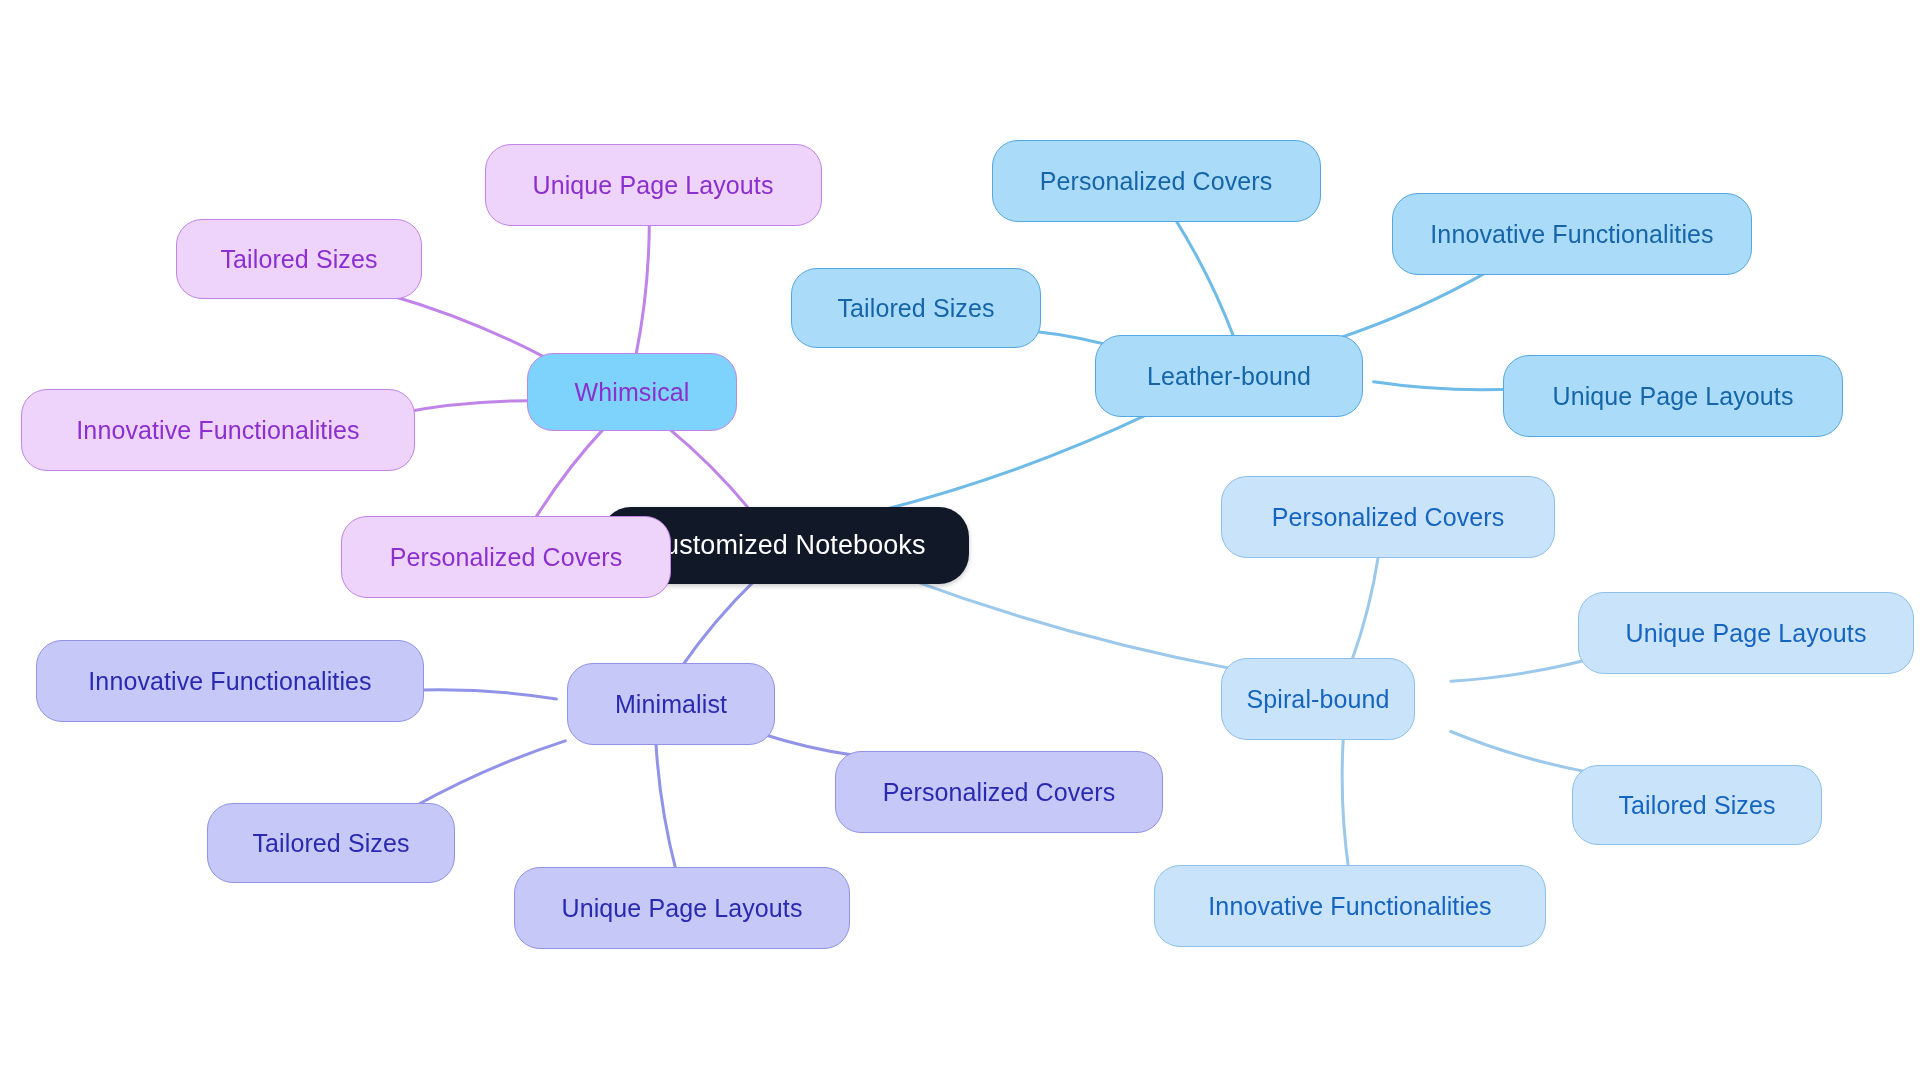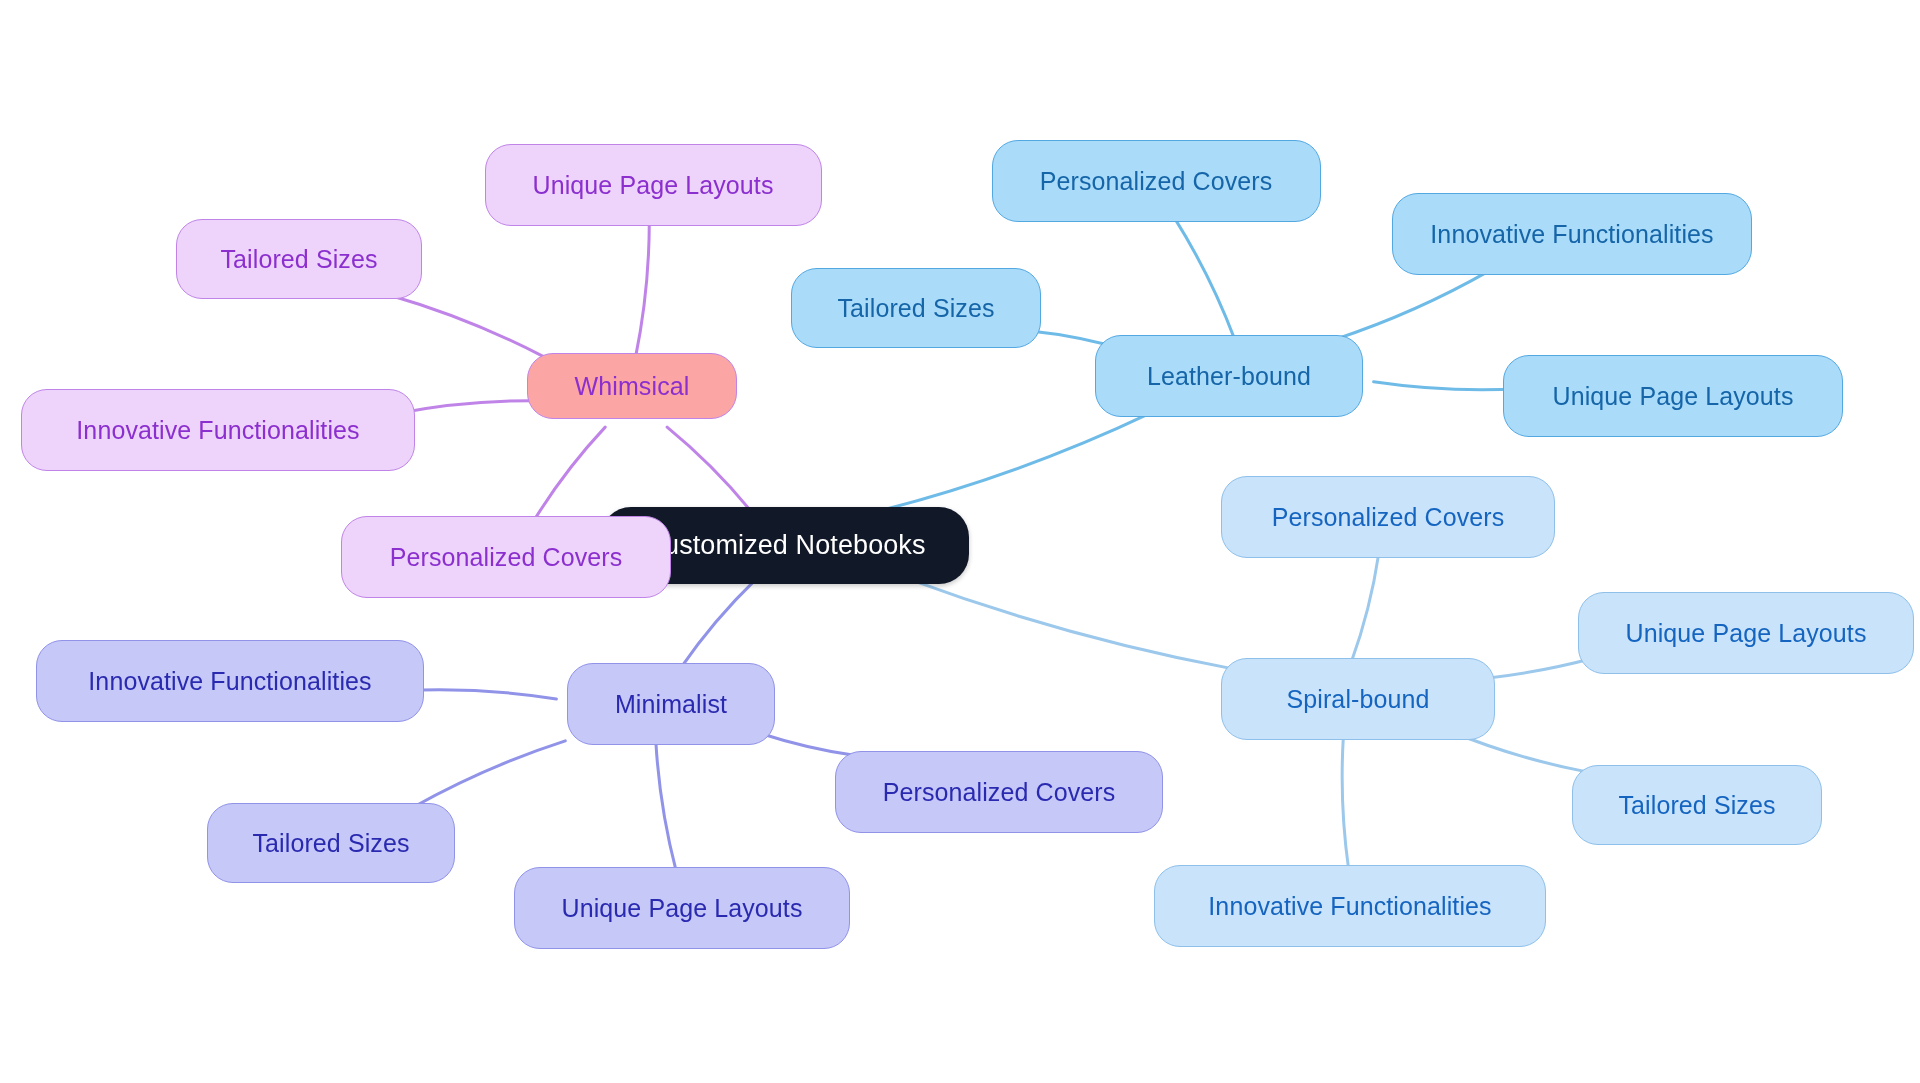--- a/index.html
+++ b/index.html
@@ -83,21 +83,21 @@
       <path d="M 755.6 579.6 Q 714.1 619.7 681.3 667.1" stroke="#9093e8" stroke-width="3" fill="none" stroke-linecap="round"></path>
       <path d="M 556.4 698.9 Q 480.9 687.1 404.6 690.6" stroke="#9093e8" stroke-width="3" fill="none" stroke-linecap="round"></path>
       <path d="M 743.6 727.6 Q 796.8 746.8 852.7 755.1" stroke="#9093e8" stroke-width="3" fill="none" stroke-linecap="round"></path>
       <path d="M 565.3 740.9 Q 486.2 766.4 413.6 807.0" stroke="#9093e8" stroke-width="3" fill="none" stroke-linecap="round"></path>
       <path d="M 655.8 740.9 Q 659.5 807.0 676.2 871.1" stroke="#9093e8" stroke-width="3" fill="none" stroke-linecap="round"></path>
     </svg>
   <div id="node-layer">
       <div class="node node-root" style="left: 601px; top: 506.5px; width: 368px; height: 77px; background: rgb(17, 24, 39); border-color: rgb(17, 24, 39); color: rgb(255, 255, 255);">
         <span class="node-label">Customized Notebooks</span>
       </div>
-      <div class="node node-branch" style="left: 527px; top: 353px; width: 210px; height: 66px; background: #fca5a5; border-color: rgb(192, 132, 232); color: rgb(139, 47, 207);">
+      <div class="node node-branch" style="left: 527px; top: 353px; width: 210px; height: 78px; background: #7dd3fc; border-color: rgb(192, 132, 232); color: rgb(139, 47, 207);">
         <span class="node-label">Whimsical</span>
       </div>
       <div class="node node-leaf" style="left: 484.5px; top: 144px; width: 337px; height: 82px; background: rgb(238, 212, 251); border-color: rgb(192, 132, 232); color: rgb(139, 47, 207);">
         <span class="node-label">Unique Page Layouts</span>
       </div>
       <div class="node node-leaf" style="left: 176px; top: 219px; width: 246px; height: 80px; background: rgb(238, 212, 251); border-color: rgb(192, 132, 232); color: rgb(139, 47, 207);">
         <span class="node-label">Tailored Sizes</span>
       </div>
       <div class="node node-leaf" style="left: 21px; top: 389px; width: 394px; height: 82px; background: rgb(238, 212, 251); border-color: rgb(192, 132, 232); color: rgb(139, 47, 207);">
         <span class="node-label">Innovative Functionalities</span>
@@ -113,21 +113,21 @@
       </div>
       <div class="node node-leaf" style="left: 1392px; top: 193px; width: 360px; height: 82px; background: rgb(170, 220, 250); border-color: rgb(83, 168, 226); color: rgb(21, 101, 168);">
         <span class="node-label">Innovative Functionalities</span>
       </div>
       <div class="node node-leaf" style="left: 791px; top: 268px; width: 250px; height: 80px; background: rgb(170, 220, 250); border-color: rgb(83, 168, 226); color: rgb(21, 101, 168);">
         <span class="node-label">Tailored Sizes</span>
       </div>
       <div class="node node-leaf" style="left: 1503px; top: 355px; width: 340px; height: 82px; background: rgb(170, 220, 250); border-color: rgb(83, 168, 226); color: rgb(21, 101, 168);">
         <span class="node-label">Unique Page Layouts</span>
       </div>
-      <div class="node node-branch" style="left: 1221px; top: 658px; width: 274px; height: 82px; background: rgb(201, 227, 251); border-color: rgb(142, 192, 234); color: rgb(21, 101, 192);">
+      <div class="node node-branch" style="left: 1221px; top: 658px; width: 194px; height: 82px; background: rgb(201, 227, 251); border-color: rgb(142, 192, 234); color: rgb(21, 101, 192);">
         <span class="node-label">Spiral-bound</span>
       </div>
       <div class="node node-leaf" style="left: 1221px; top: 476px; width: 334px; height: 82px; background: rgb(201, 227, 251); border-color: rgb(142, 192, 234); color: rgb(21, 101, 192);">
         <span class="node-label">Personalized Covers</span>
       </div>
       <div class="node node-leaf" style="left: 1578px; top: 592px; width: 336px; height: 82px; background: rgb(201, 227, 251); border-color: rgb(142, 192, 234); color: rgb(21, 101, 192);">
         <span class="node-label">Unique Page Layouts</span>
       </div>
       <div class="node node-leaf" style="left: 1572px; top: 765px; width: 250px; height: 80px; background: rgb(201, 227, 251); border-color: rgb(142, 192, 234); color: rgb(21, 101, 192);">
         <span class="node-label">Tailored Sizes</span>

